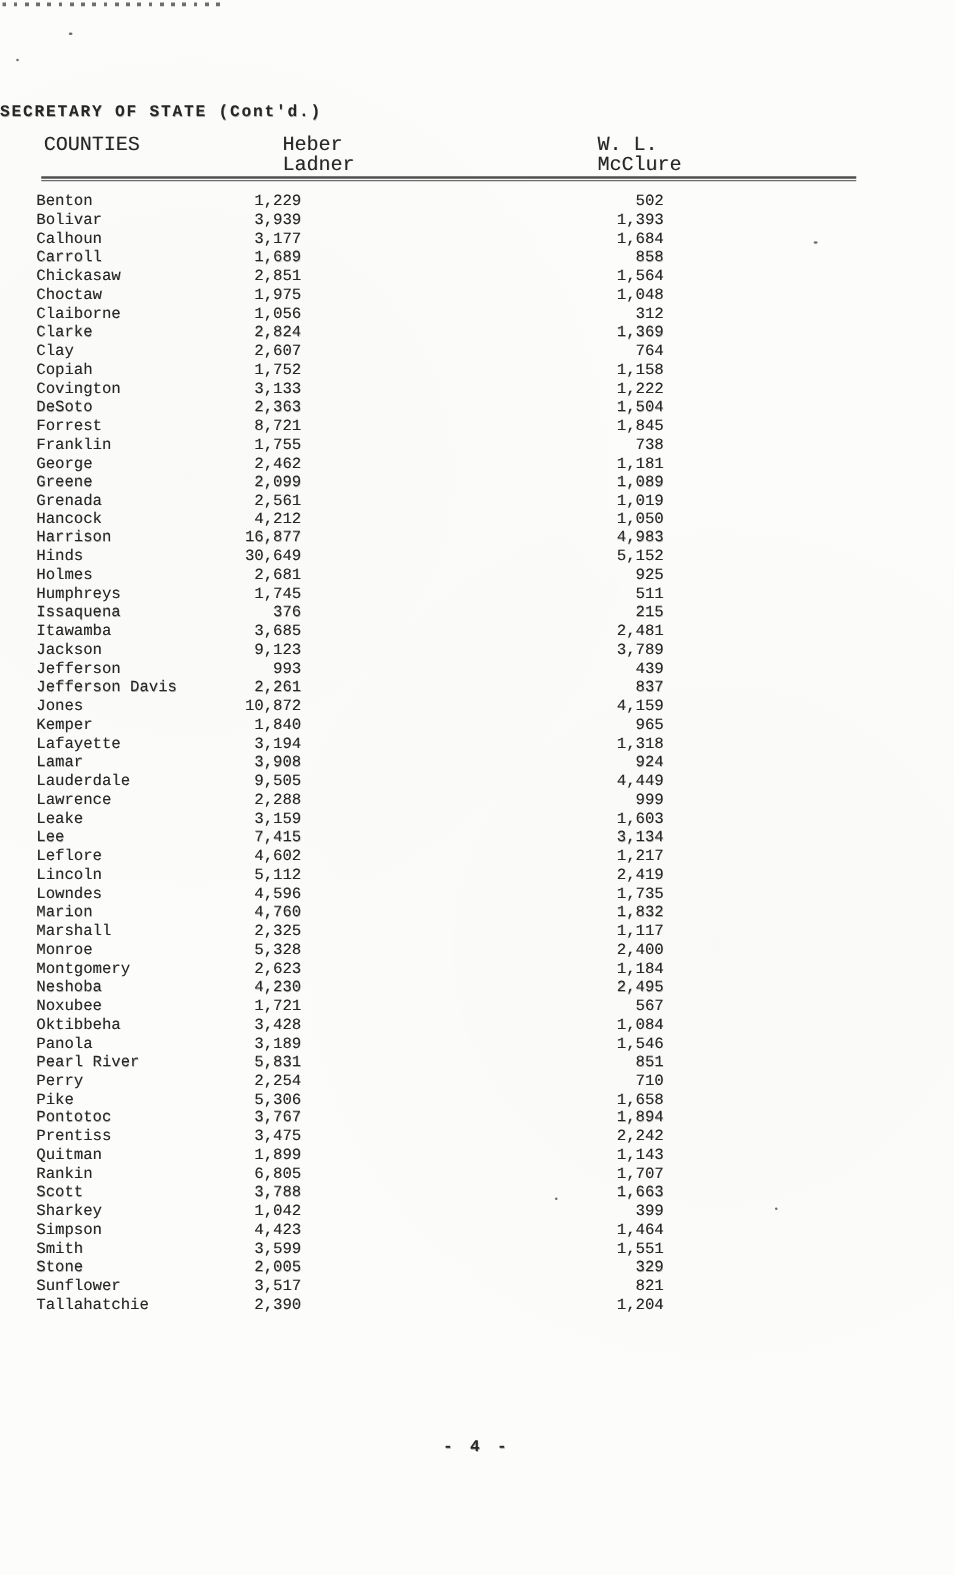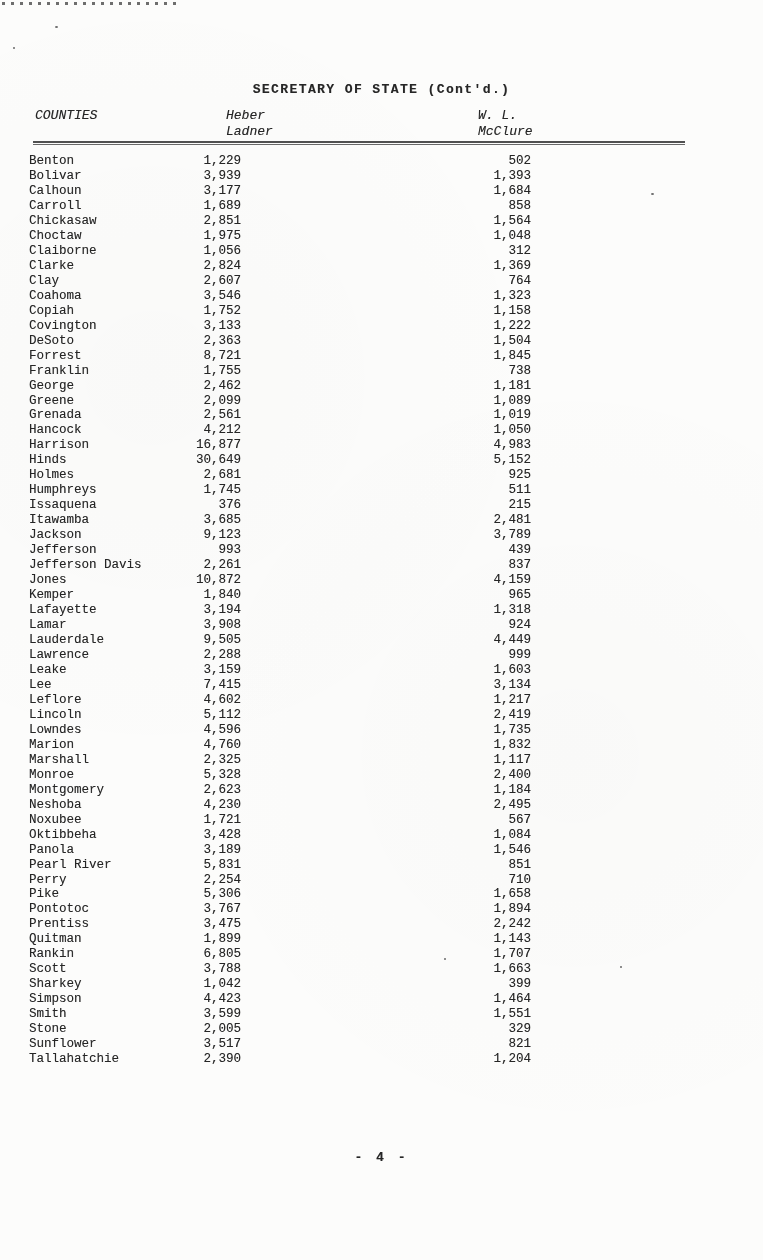--- a/index.html
+++ b/index.html
@@ -39,32 +39,30 @@
   .speck {
     position: absolute;
     background: #6a6a6a;
     border-radius: 50%;
   }
   .title {
     position: absolute;
     top: 82px;
     left: 0;
     width: 763px;
-    text-align: center;
     font-size: 13px;
     font-weight: bold;
     letter-spacing: 1.4px;
     white-space: pre;
   }
   .hdr {
     position: absolute;
-    font-size: 13px;
+    font-size: 16px;
     line-height: 16px;
     white-space: pre;
-    font-style: italic;
   }
   .hdr-counties { top: 108px; left: 35px; }
   .hdr-ladner   { top: 108px; left: 226px; }
   .hdr-mcclure  { top: 108px; left: 478px; }
   .rule {
     position: absolute;
     top: 141px;
     left: 33px;
     width: 652px;
     height: 4px;
@@ -187,25 +185,20 @@
     <span class="v1">2,824</span>
     <span class="v2">1,369</span>
   </div>
 
   <div class="row txt">
     <span class="county">Clay</span>
     <span class="v1">2,607</span>
     <span class="v2">764</span>
   </div>
 
-  <div class="row txt">
-    <span class="county">Coahoma</span>
-    <span class="v1">3,546</span>
-    <span class="v2">1,323</span>
-  </div>
 
   <div class="row txt">
     <span class="county">Copiah</span>
     <span class="v1">1,752</span>
     <span class="v2">1,158</span>
   </div>
 
   <div class="row txt">
     <span class="county">Covington</span>
     <span class="v1">3,133</span>

